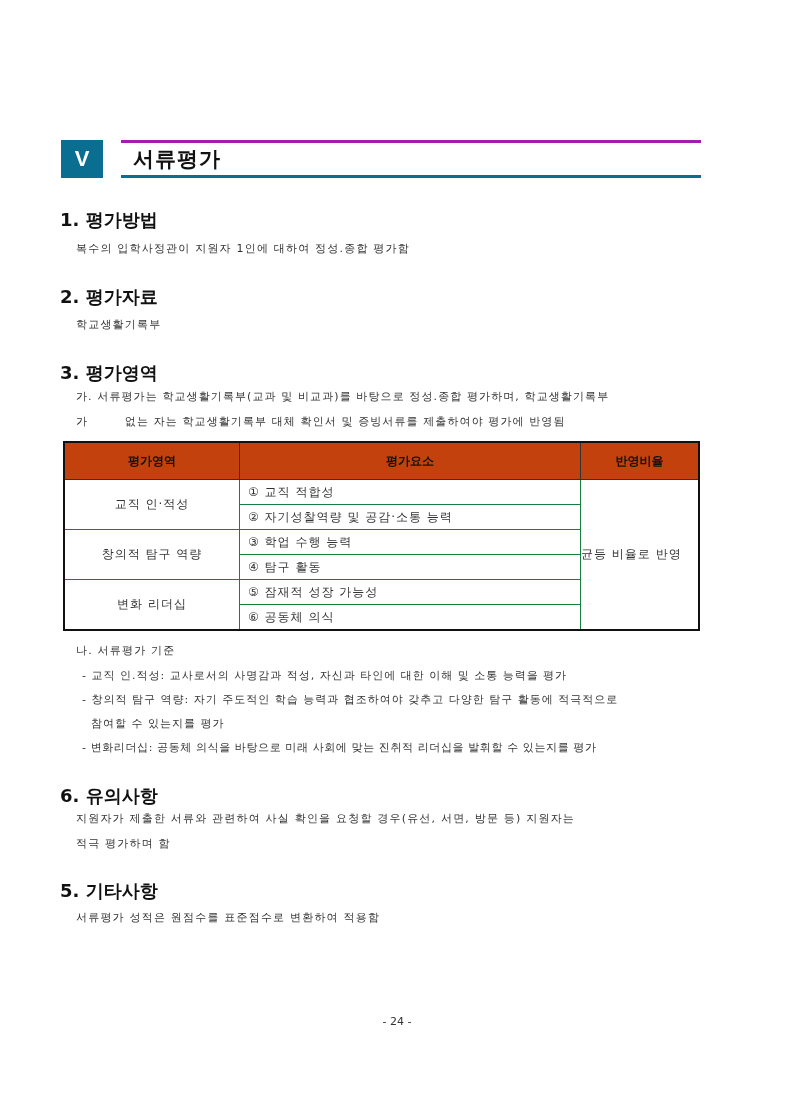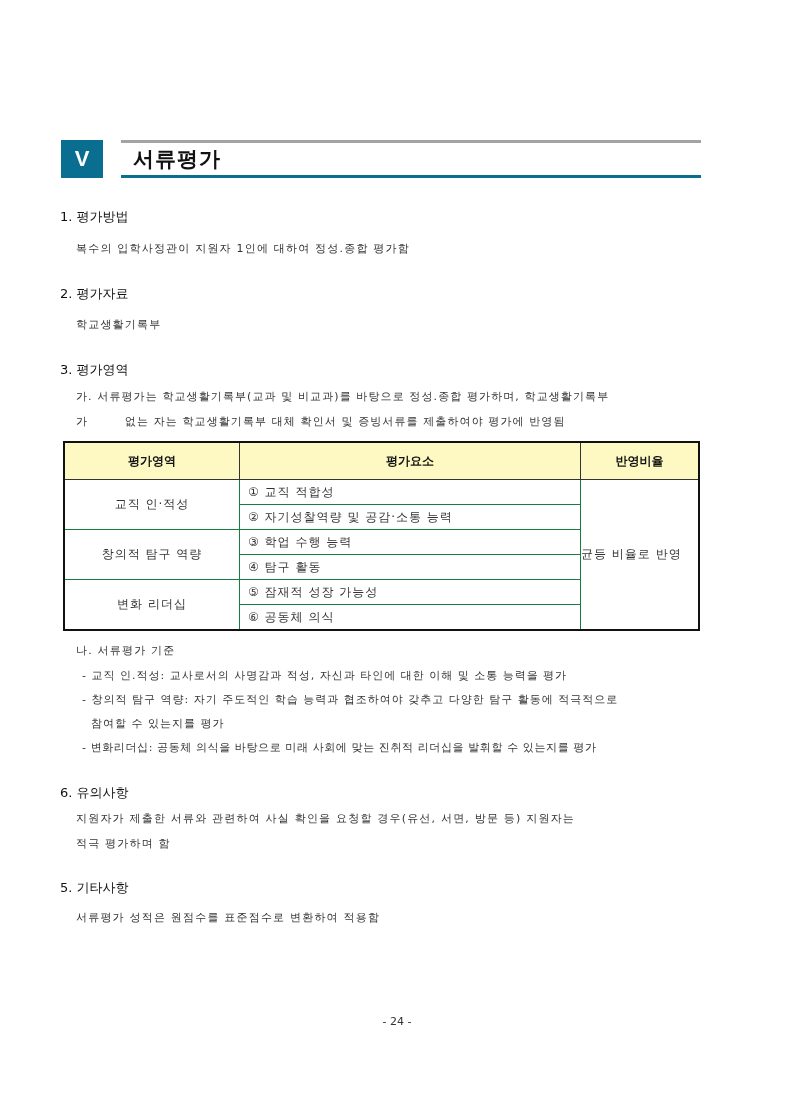--- a/index.html
+++ b/index.html
@@ -7,32 +7,32 @@
       width: 794px; height: 1120px; position: relative; overflow: hidden;
       font-family: "DejaVu Sans", sans-serif; color: #222;
     }
     .chapter-box {
       position: absolute; left: 61px; top: 140px; width: 42px; height: 38px;
       background: #0a6e90; color: #fff; font-family: "Liberation Sans", sans-serif;
       font-size: 22px; font-weight: bold; display: flex; align-items: center; justify-content: center;
     }
     .chapter-title-wrap {
       position: absolute; left: 121px; top: 140px; width: 580px; height: 38px;
-      border-top: 3px solid #a3a3a3; border-bottom: 3px solid #0a6e90; box-sizing: border-box;
+      border-top: 3px solid #a21caf; border-bottom: 3px solid #0a6e90; box-sizing: border-box;
       display: flex; align-items: center;
     }
     .chapter-title { margin-left: 12px; font-size: 21px; font-weight: bold; color: #111; letter-spacing: 1px; }
-    .h2 { position: absolute; left: 60px; font-size: 13px; font-weight: normal; color: #111; }
+    .h2 { position: absolute; left: 60px; font-size: 18px; font-weight: bold; color: #111; }
     .p { position: absolute; left: 76px; font-size: 11px; color: #333; letter-spacing: 1.2px; white-space: nowrap; }
     table.eval {
       position: absolute; left: 63px; top: 441px; width: 637px; border-collapse: collapse;
       border: 2px solid #111; font-size: 12px; color: #333;
     }
     table.eval th {
-      background: #fef9c3; height: 34px; font-weight: bold; color: #111; border: 1px solid #333; font-size: 12px;
+      background: #c2410c; height: 34px; font-weight: bold; color: #111; border: 1px solid #333; font-size: 12px;
     }
     table.eval td { border: 1px solid #15803d; height: 24px; padding: 0; }
     td.area { text-align: center; letter-spacing: 1px; }
     td.elem { padding-left: 8px !important; letter-spacing: 1px; }
     td.ratio { letter-spacing: 1px; }
     .footer { position: absolute; left: 0; width: 794px; top: 1015px; text-align: center; font-size: 11px; color: #333; }
   </style>
 </head>
 <body>
 

